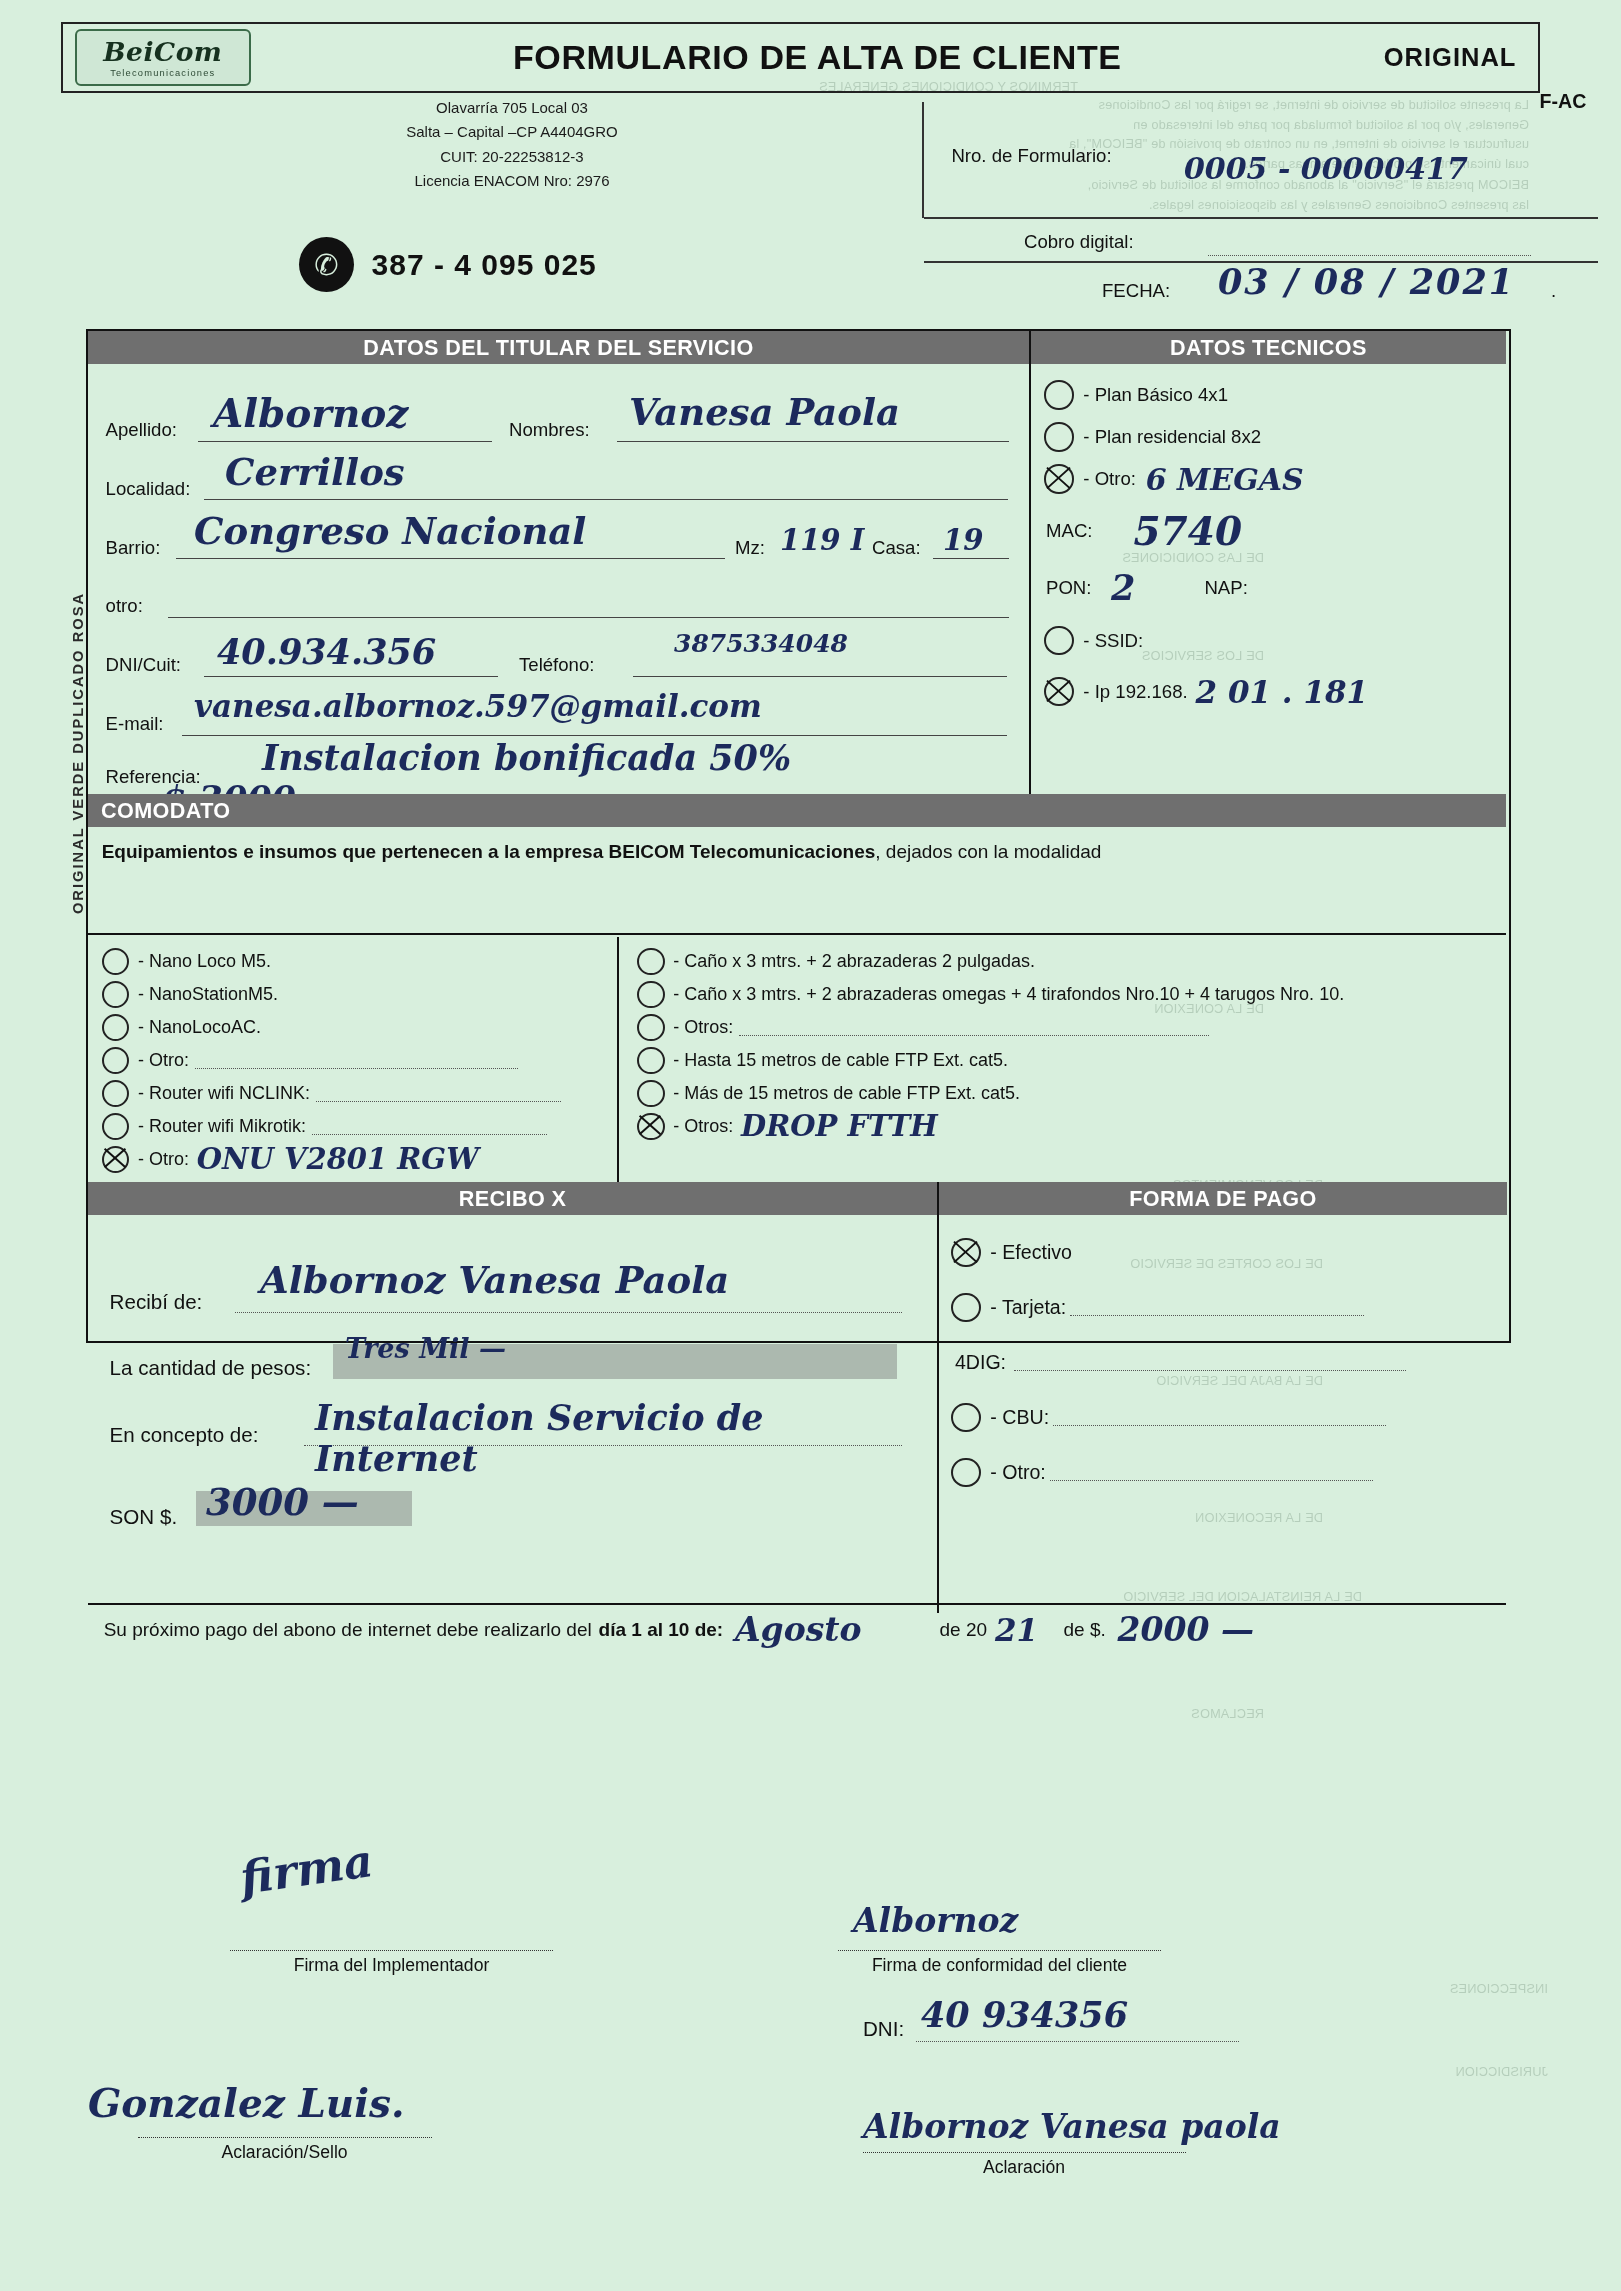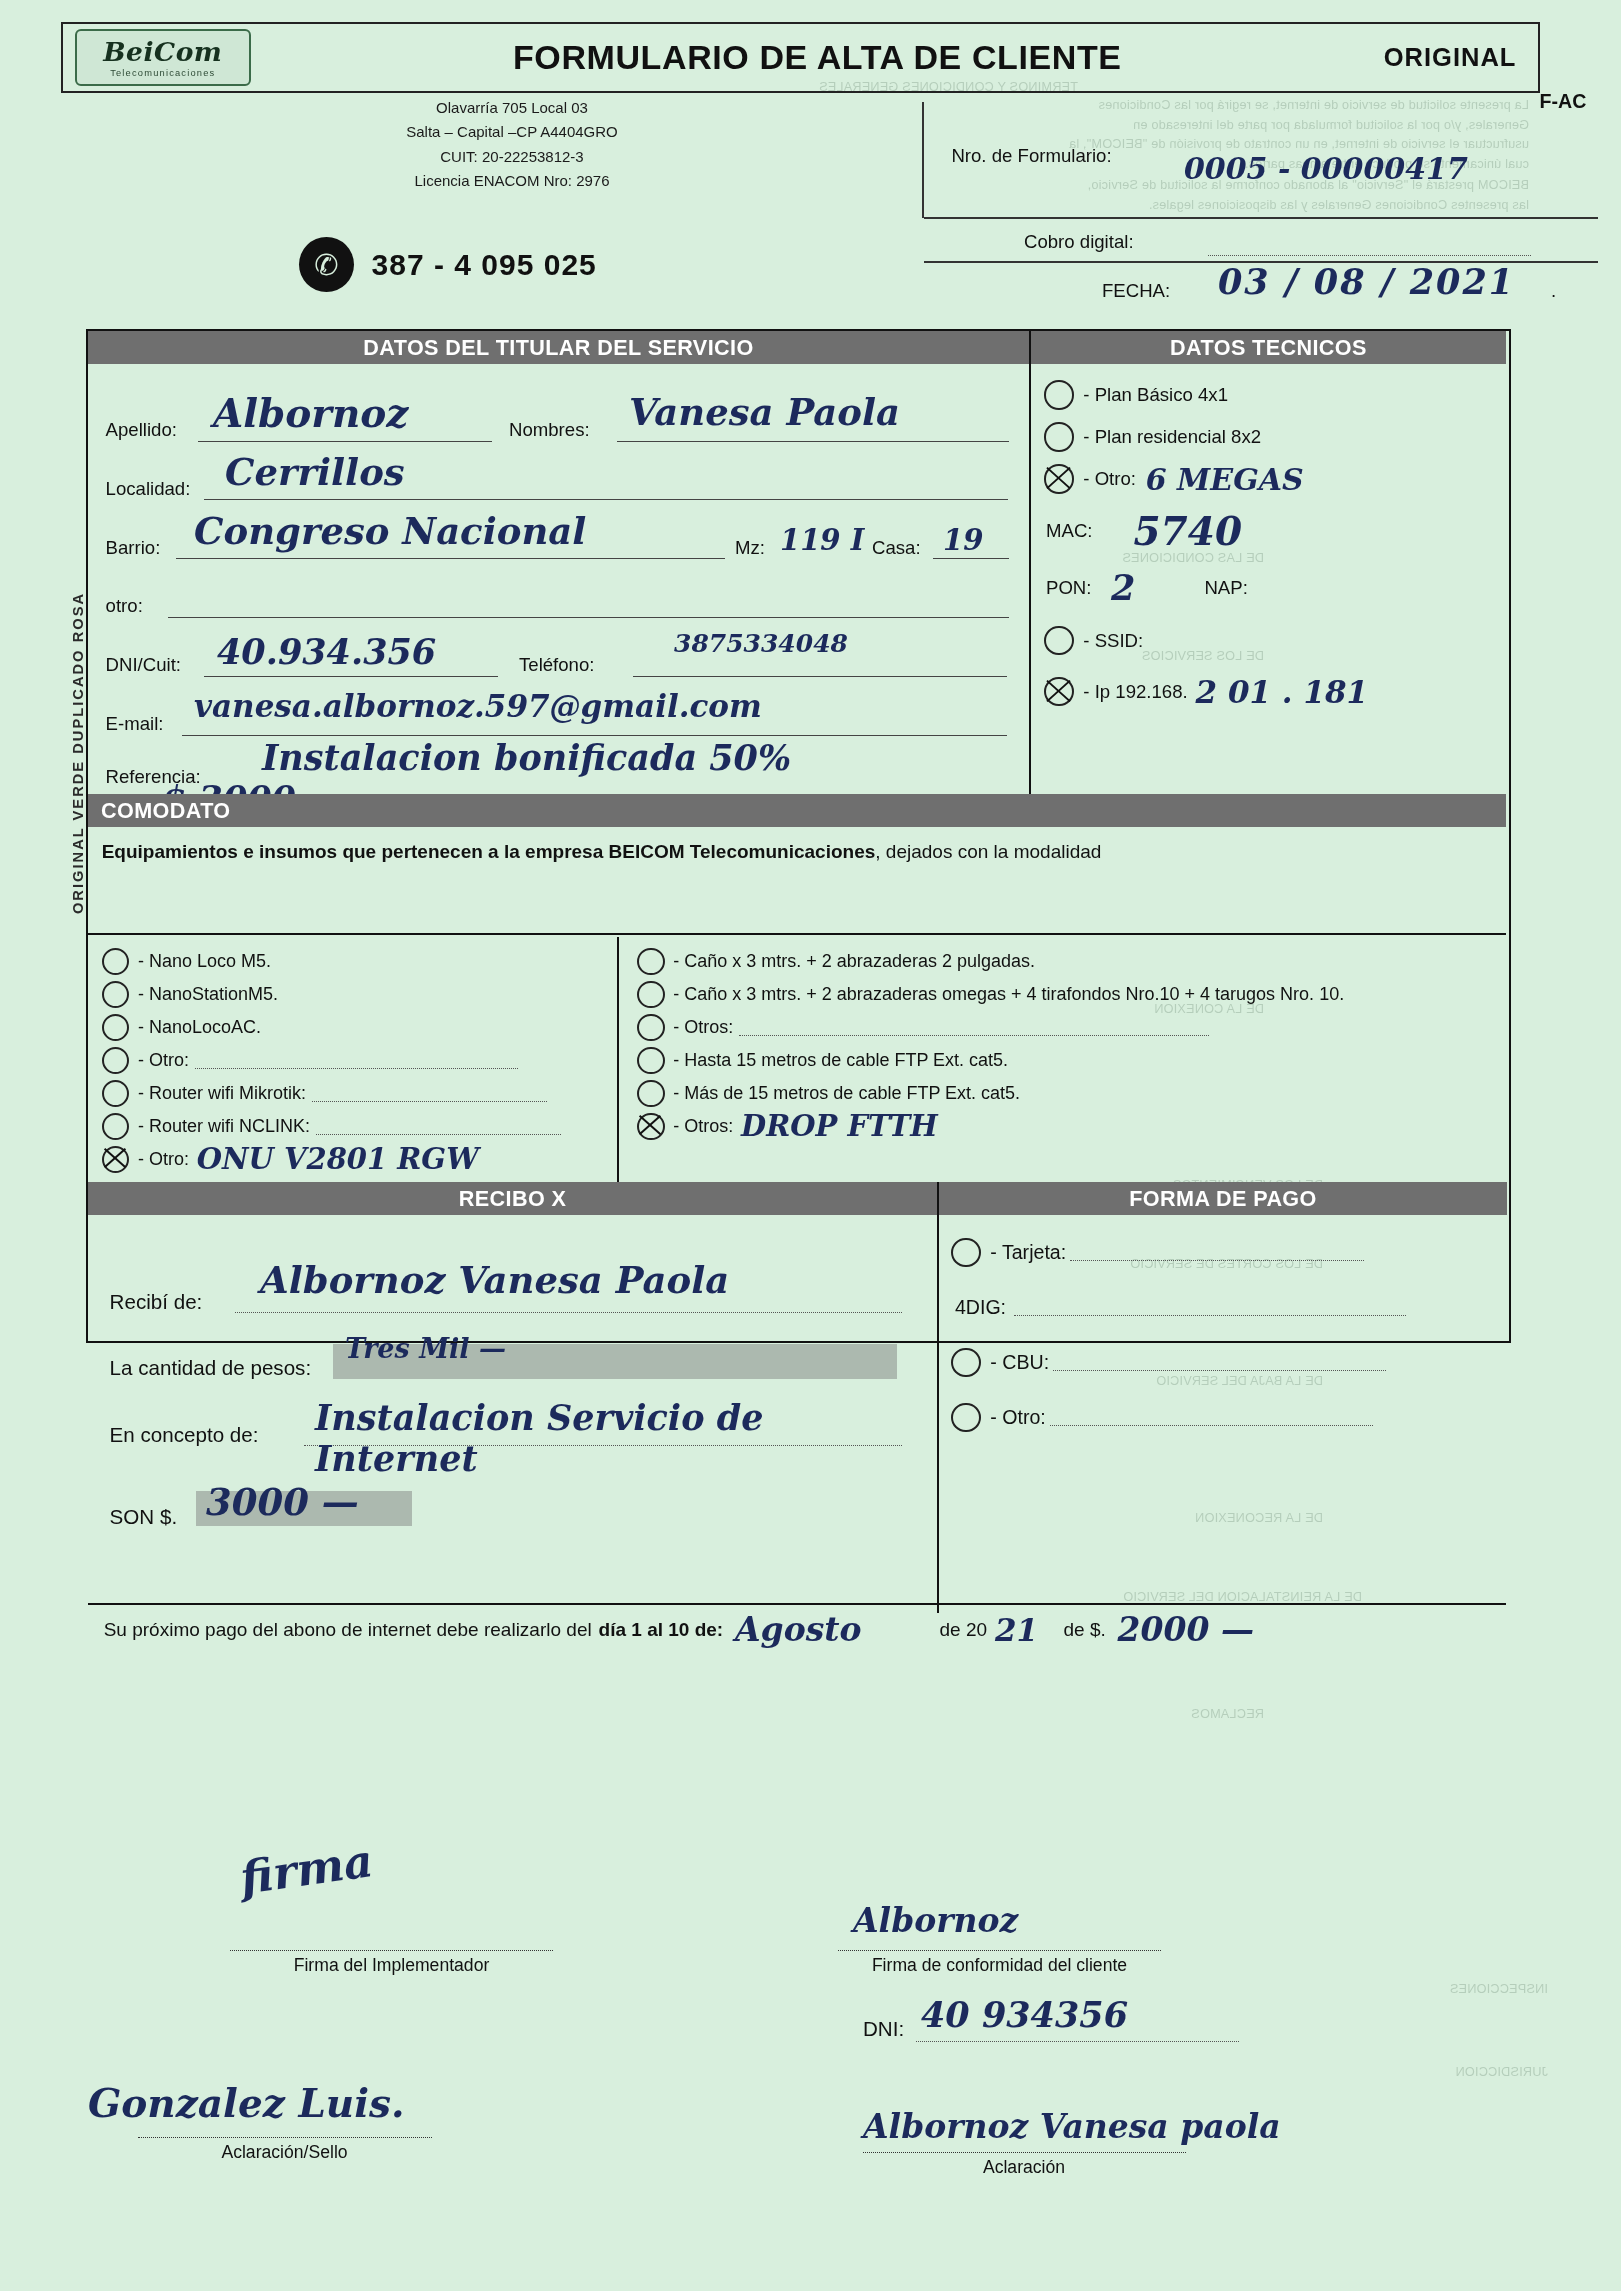--- a/index.html
+++ b/index.html
@@ -333,27 +333,27 @@
           <span class="circ"></span>
           <span>- NanoLocoAC.</span>
         </div>
         <div class="citem">
           <span class="circ"></span>
           <span>- Otro:</span>
           <span class="dotline" style="width:323px;height:15.7px;margin-left:5.9px;"></span>
         </div>
         <div class="citem">
           <span class="circ"></span>
+          <span>- Router wifi NCLINK:</span>
+          <span class="dotline" style="width:245px;height:15.7px;margin-left:5.9px;"></span>
+        </div>
+        <div class="citem">
+          <span class="circ"></span>
           <span>- Router wifi Mikrotik:</span>
           <span class="dotline" style="width:235px;height:15.7px;margin-left:5.9px;"></span>
-        </div>
-        <div class="citem">
-          <span class="circ"></span>
-          <span>- Router wifi NCLINK:</span>
-          <span class="dotline" style="width:245px;height:15.7px;margin-left:5.9px;"></span>
         </div>
         <div class="citem">
           <span class="circ x"></span>
           <span>- Otro:</span>
           <span class="hand" style="font-size:29px;margin-left:7.8px;">ONU V2801 RGW</span>
         </div>
       </div>
 
       <div style="position:absolute;left:549px;top:7.8px;width:853px;">
         <div class="citem">
@@ -405,20 +405,24 @@
       <div class="fld" style="left:21.6px;top:204px;font-size:20.6px;">En concepto de:</div>
       <div class="dotline" style="position:absolute;left:216px;top:225px;width:598px;height:1px;"></div>
       <div class="hand" style="position:absolute;left:227px;top:178px;font-size:35px;">Instalacion Servicio de Internet</div>
 
       <div class="fld" style="left:21.6px;top:286px;font-size:20.6px;">SON $.</div>
       <div class="hl" style="position:absolute;left:108px;top:272px;width:216px;height:35px;"></div>
       <div class="hand" style="position:absolute;left:118px;top:261px;font-size:37px;">3000 —</div>
     </div>
 
     <div class="pago-body">
+      <div class="pagorow">
+        <span class="circ x"></span>
+        <span>- Efectivo</span>
+      </div>
       <div class="pagorow">
         <span class="circ"></span>
         <span>- Tarjeta:</span>
         <span class="dotline" style="width:294px;height:15.7px;margin-left:3.9px;"></span>
       </div>
       <div class="pagorow">
         <span style="margin-left:3.9px;">4DIG:</span>
         <span class="dotline" style="width:392px;height:15.7px;margin-left:7.8px;"></span>
       </div>
       <div class="pagorow">

